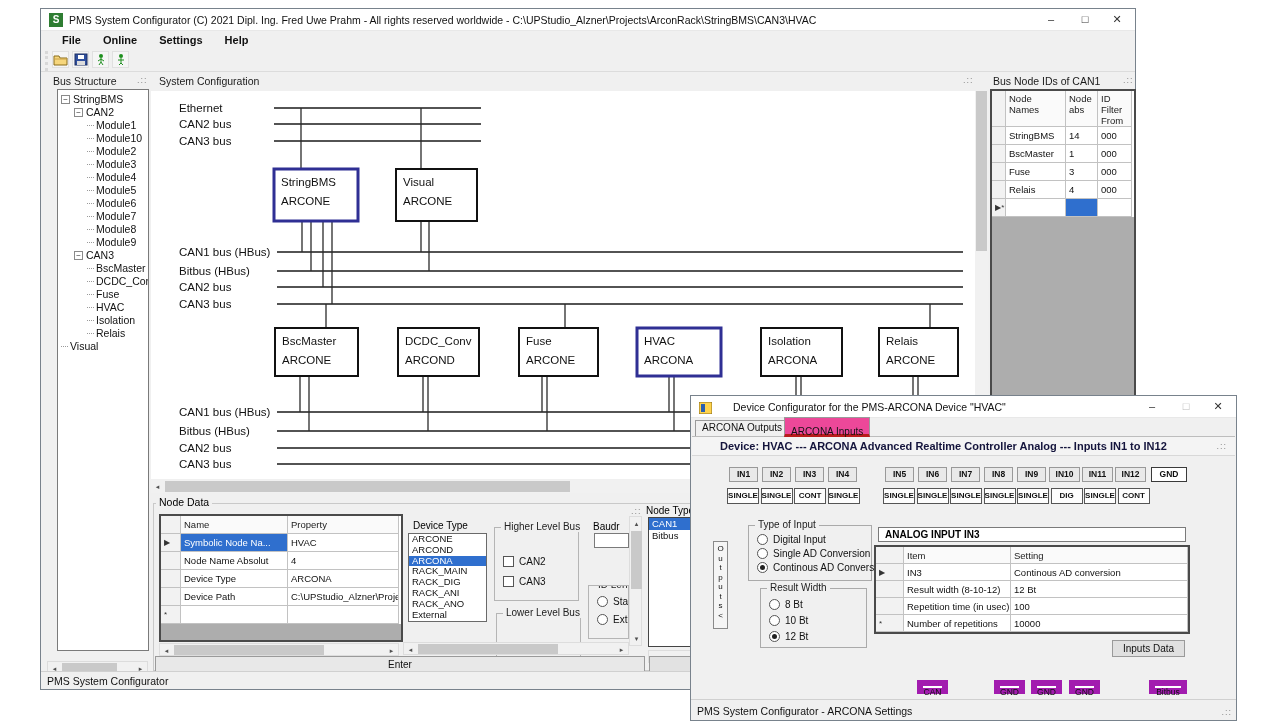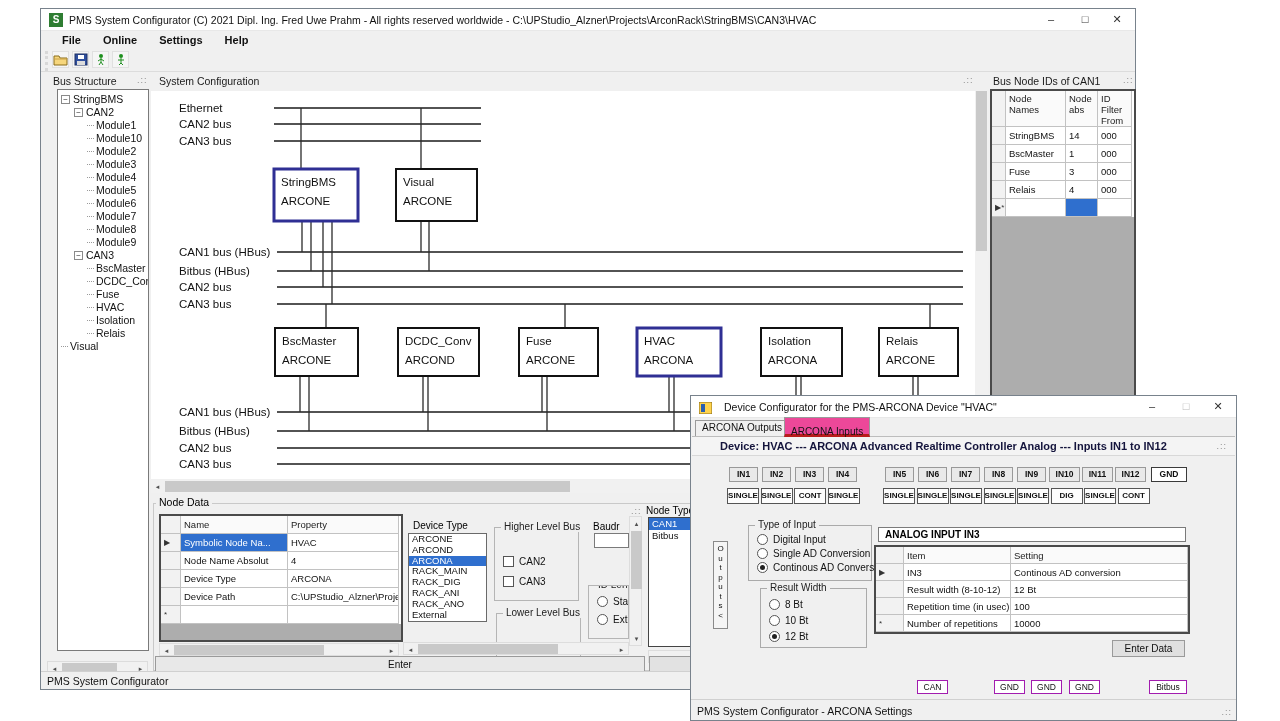--- a/index.html
+++ b/index.html
@@ -35,21 +35,21 @@
   .litem { padding:0 3px; height:10.8px; line-height:10.8px; white-space:nowrap; color:#111; }
   .litem.sel { background:#2f6fce; color:#fff; }
   .group { position:absolute; border:1px solid #b5b5b5; }
   .glabel { position:absolute; top:-7px; left:6px; background:#f0f0f0; font-size:10px; padding:0 3px; white-space:nowrap; color:#222; }
   .optrow { position:absolute; left:8px; font-size:10px; white-space:nowrap; color:#111; }
   .cb { display:inline-block; width:11px; height:11px; border:1px solid #555; background:#fff; margin-right:5px; position:relative; vertical-align:-2px; }
   .cb.on::after { content:"✓"; position:absolute; left:1px; top:-2px; font-size:10px; color:#111; }
   .rd { display:inline-block; width:11px; height:11px; border:1px solid #555; border-radius:50%; background:#fff; margin-right:5px; position:relative; vertical-align:-2px; }
   .rd.on::after { content:""; position:absolute; left:2px; top:2px; width:5px; height:5px; border-radius:50%; background:#222; }
   .btn { position:absolute; background:#e6e6e6; border:1px solid #9a9a9a; font-size:10px; text-align:center; color:#111; }
-  .btn.dark { background:#fff; border:1px solid #a21caf; font-weight:bold; font-size:8.5px; }
+  .btn.dark { background:#fff; border:6px solid #a21caf; font-weight:bold; font-size:8.5px; }
   .statusbar { position:absolute; left:0; right:0; bottom:0; height:18px; background:#f0f0f0; border-top:1px solid #d0d0d0; font-size:10.5px; color:#111; padding:3px 0 0 6px; }
   .tab { position:absolute; font-size:10px; border:1px solid #9a9a9a; background:#f0f0f0; padding:1px 6px; color:#111; white-space:nowrap; }
   .tab.active { background:#ec4899; border-bottom:3px solid #b91c1c; z-index:2; padding-top:8px; }
   .tabpage { position:absolute; left:1px; right:1px; top:40px; bottom:21px; border-top:1px solid #bdbdbd; background:#f0f0f0; }
   .dlg-header { position:absolute; left:1px; top:41px; right:1px; height:19px; background:#f4f4f4; border-bottom:1px solid #d8d8d8; }
   .inbtn { position:absolute; height:15px; background:#e9e9e9; border:1px solid #999; font-weight:bold; font-size:8.5px; text-align:center; line-height:13px; color:#111; }
   .modebtn { position:absolute; height:16px; background:#fdfdfd; border:1px solid #555; font-weight:bold; font-size:8px; text-align:center; line-height:14px; color:#111; }
   .vbtn { position:absolute; left:22px; top:145px; width:15px; height:88px; background:#f5f5f5; border:1px solid #8a8a8a; font-size:8px; text-align:center; line-height:9.5px; color:#111; padding-top:2px; }
 </style>
 </head>
@@ -361,21 +361,21 @@
   </div>
 
   <div class="win" style="left:690px; top:395px; width:547px; height:326px; z-index:10;">
     <div class="titlebar">
       <div style="position:absolute; left:8px; top:4px;">
         <svg width="13" height="12">
             <rect width="13" height="12" fill="#ffd34d" stroke="#8a6d1a"></rect>
             <rect x="2" y="2" width="4" height="8" fill="#2b5fb0"></rect>
           </svg>
       </div>
-      <div class="title-text" style="left:33px;">Device Configurator for the PMS-ARCONA Device "HVAC"</div>
+      <div class="title-text" style="left:42px;">Device Configurator for the PMS-ARCONA Device "HVAC"</div>
       <div class="wc" style="right:68px;">–</div>
       <div class="wc" style="right:34px; color:#b9b9b9;">□</div>
       <div class="wc" style="right:2px;">✕</div>
     </div>
     <div class="tab" style="left:4px; top:24px; height:17px;">ARCONA Outputs</div>
     <div class="tab active" style="left:93px; top:21px; height:20px;">ARCONA Inputs</div>
     <div class="tabpage"></div>
     <div class="dlg-header">
       <span style="position:absolute; left:28px; top:3px; font-size:11px; font-weight:bold; color:#14143c; white-space:nowrap;">Device: HVAC --- ARCONA Advanced Realtime Controller Analog --- Inputs IN1 to IN12</span>
       <span class="grip" style="position:absolute; right:8px; top:4px;">.::</span>
@@ -456,21 +456,21 @@
             <div class="dc" style="width: 177px; height: 17px; line-height: 13px;">100</div>
           </div>
           <div class="drow">
             <div class="dc selcol" style="width: 28px; height: 17px; line-height: 13px;">*</div>
             <div class="dc" style="width: 107px; height: 17px; line-height: 13px;">Number of repetitions</div>
             <div class="dc" style="width: 177px; height: 17px; line-height: 13px;">10000</div>
           </div>
         </div>
       </div>
 
-    <div class="btn" style="left:421px; top:244px; width:73px; height:17px; line-height:15px; background:#e0e0e0;">Enter Data</div>
+    <div class="btn" style="left:421px; top:244px; width:73px; height:17px; line-height:15px; background:#e0e0e0;">Inputs Data</div>
     <div>
         <div class="btn dark" style="left: 226px; top: 284px; width: 31px; height: 14px; line-height: 12px; font-size: 8.5px; font-weight: normal;">CAN</div>
         <div class="btn dark" style="left: 303px; top: 284px; width: 31px; height: 14px; line-height: 12px; font-size: 8.5px; font-weight: normal;">GND</div>
         <div class="btn dark" style="left: 340px; top: 284px; width: 31px; height: 14px; line-height: 12px; font-size: 8.5px; font-weight: normal;">GND</div>
         <div class="btn dark" style="left: 378px; top: 284px; width: 31px; height: 14px; line-height: 12px; font-size: 8.5px; font-weight: normal;">GND</div>
         <div class="btn dark" style="left: 458px; top: 284px; width: 38px; height: 14px; line-height: 12px; font-size: 8.5px; font-weight: normal;">Bitbus</div>
       </div>
 
     <div class="statusbar" style="height:21px; padding-top:5px;">
       <span>PMS System Configurator - ARCONA Settings</span>

